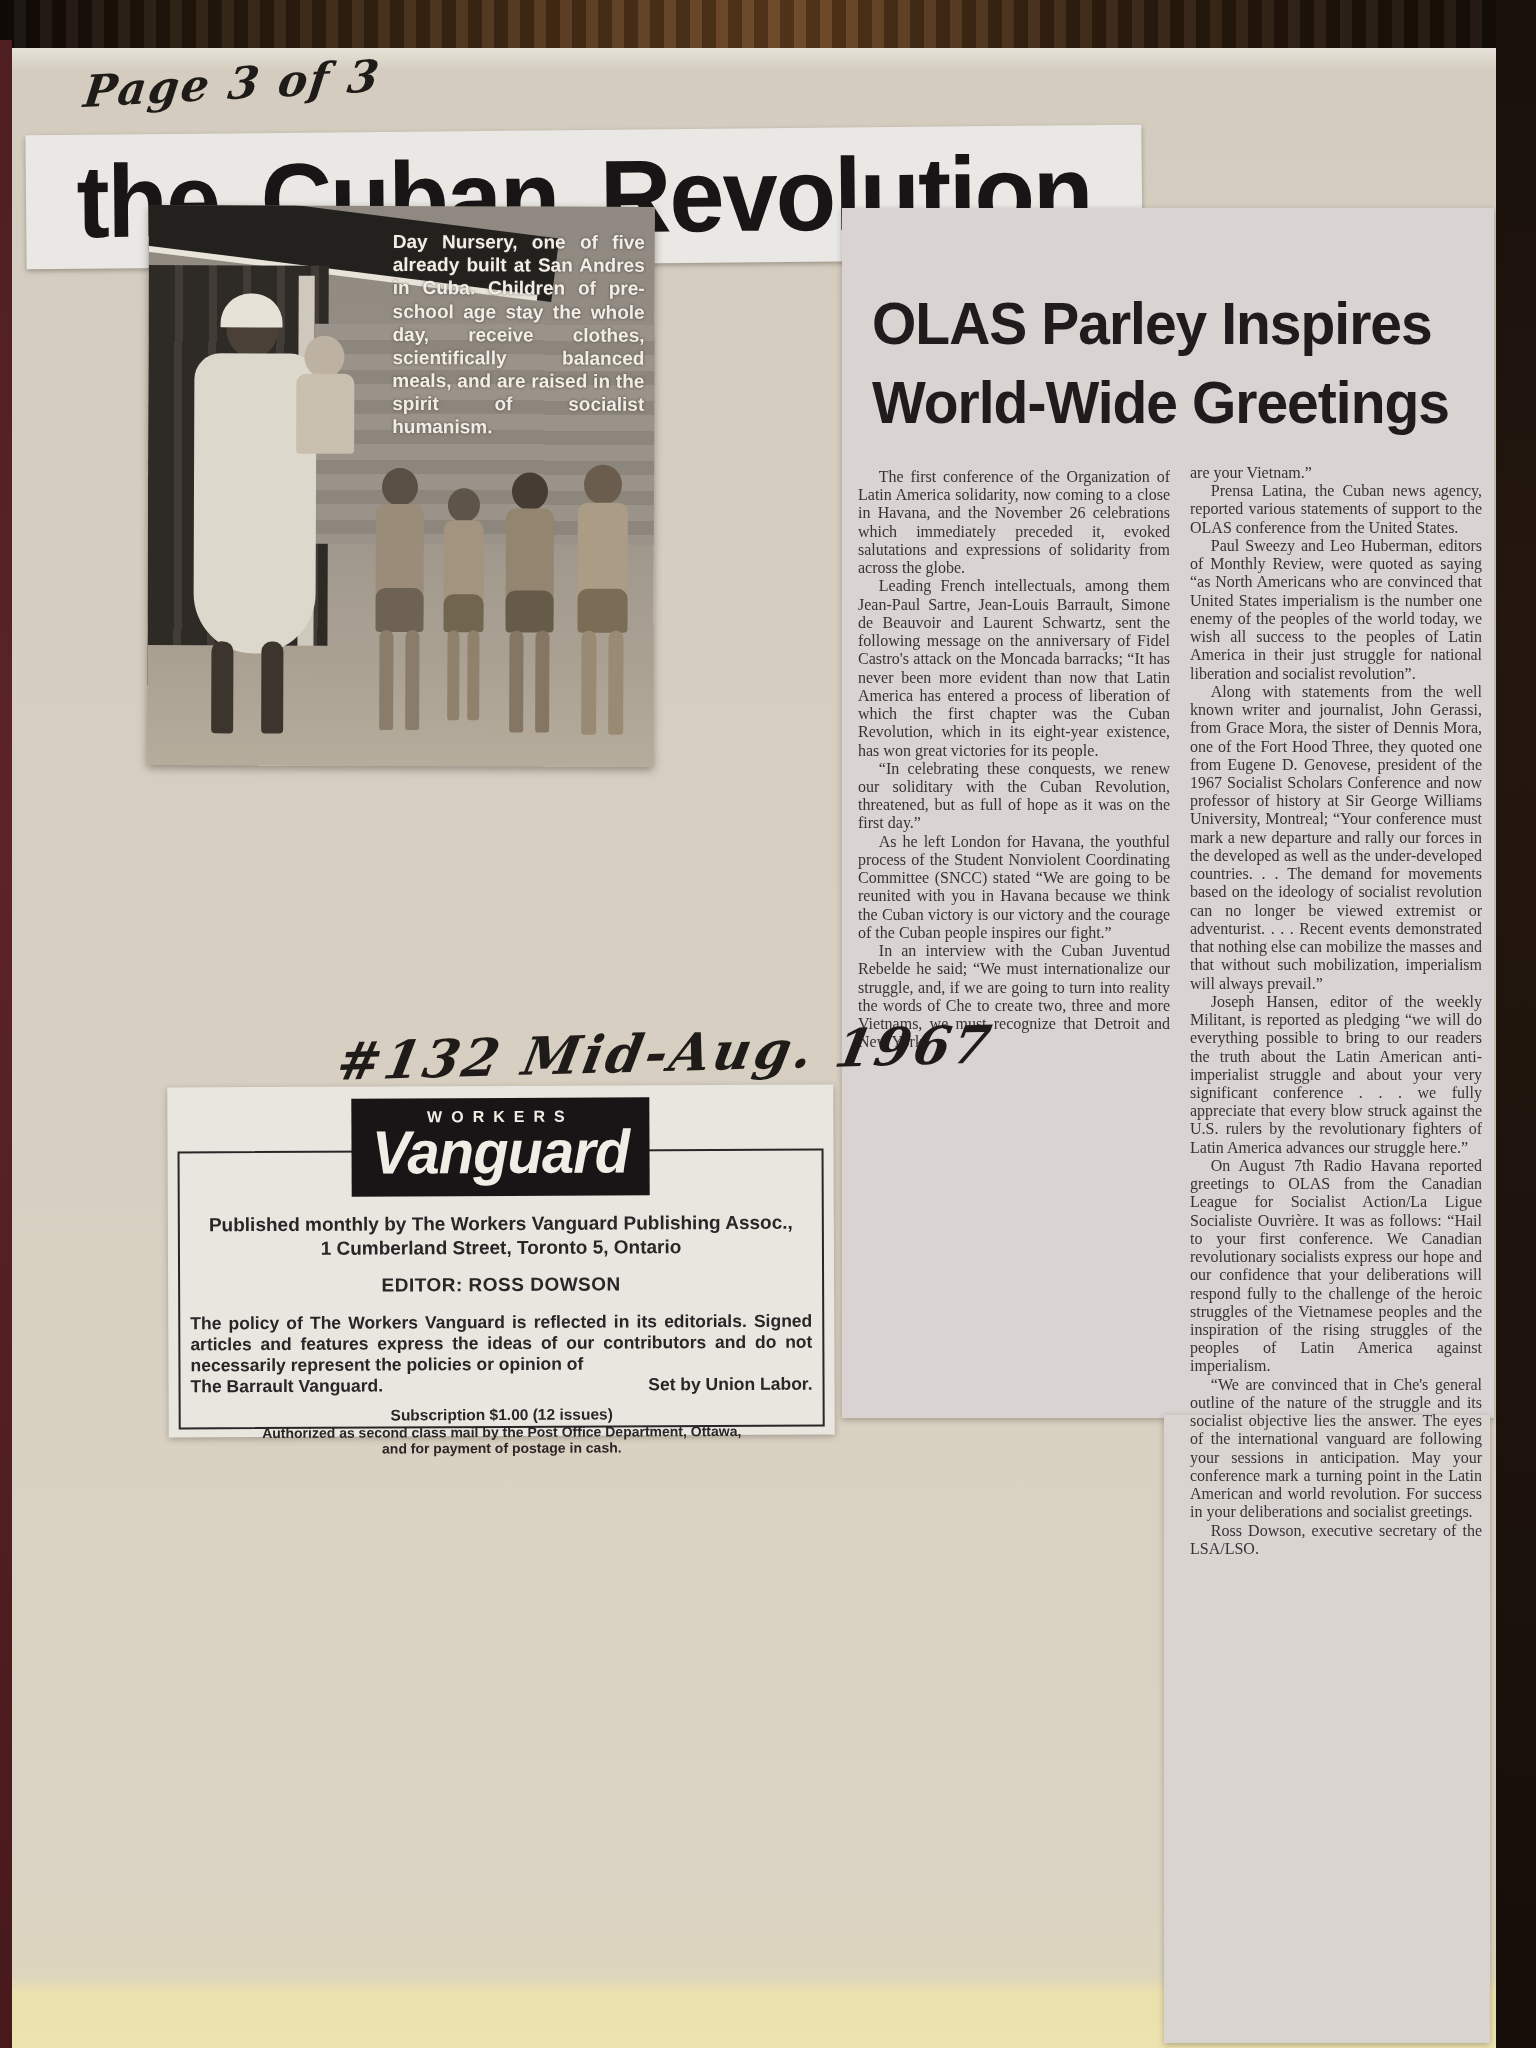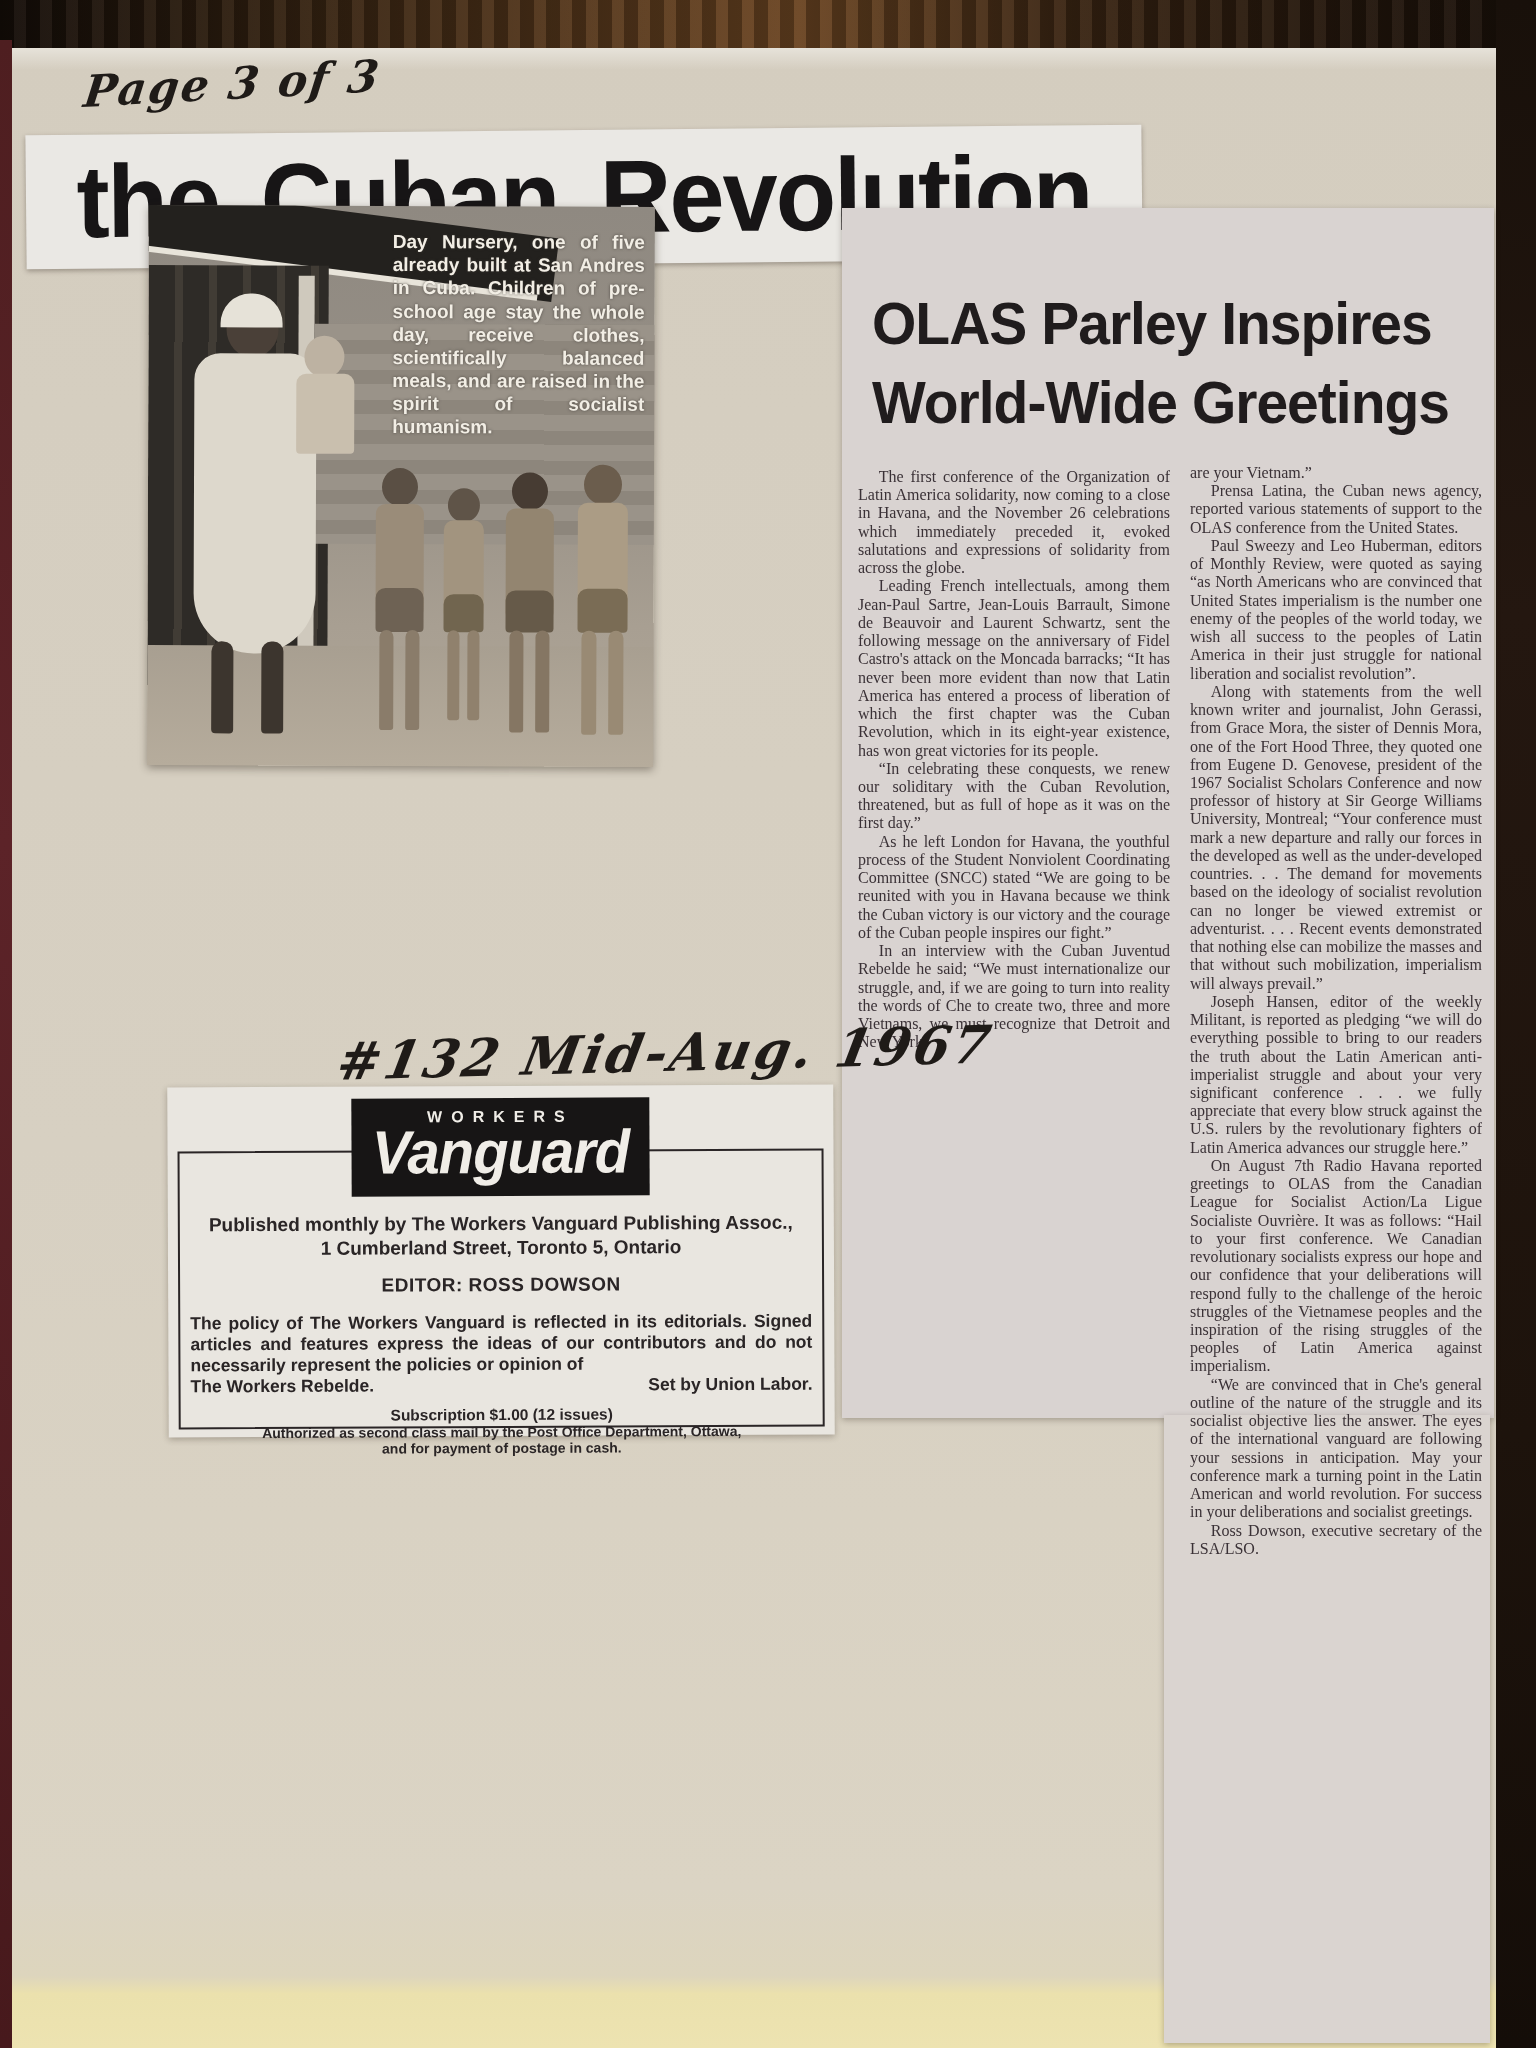--- a/index.html
+++ b/index.html
@@ -186,21 +186,21 @@
     <div class="vanguard-logo">
       <span class="logo-workers">WORKERS</span>
       <span class="logo-vanguard">Vanguard</span>
     </div>
     <div class="mast-text">
       <div class="m-center">Published monthly by The Workers Vanguard Publishing Assoc.,</div>
       <div class="m-center">1 Cumberland Street, Toronto 5, Ontario</div>
       <div class="m-editor">EDITOR: ROSS DOWSON</div>
       <div class="m-policy">The policy of The Workers Vanguard is reflected in its editorials. Signed articles and features express the ideas of our contributors and do not necessarily represent the policies or opinion of</div>
       <div class="m-lastline">
-        <span>The Workers Rebelde.</span>
+        <span>The Barrault Vanguard.</span>
         <span>Set by Union Labor.</span>
       </div>
       <div class="m-sub">Subscription $1.00   (12 issues)</div>
       <div class="m-auth">Authorized as second class mail by the Post Office Department, Ottawa,</div>
       <div class="m-auth">and for payment of postage in cash.</div>
     </div>
   </div>
 
 </div>
 

